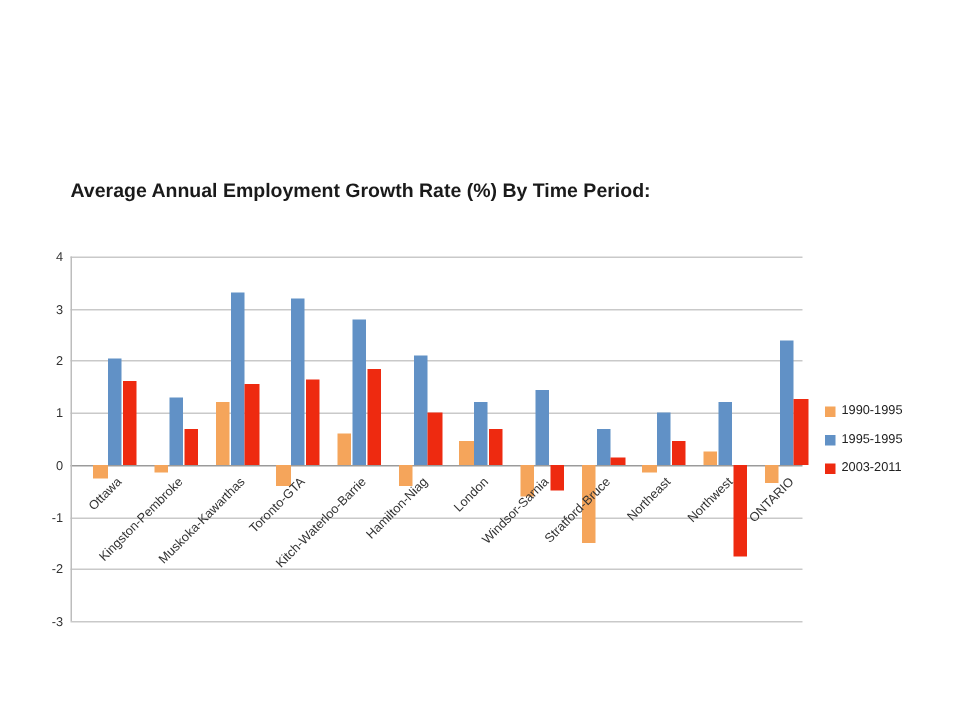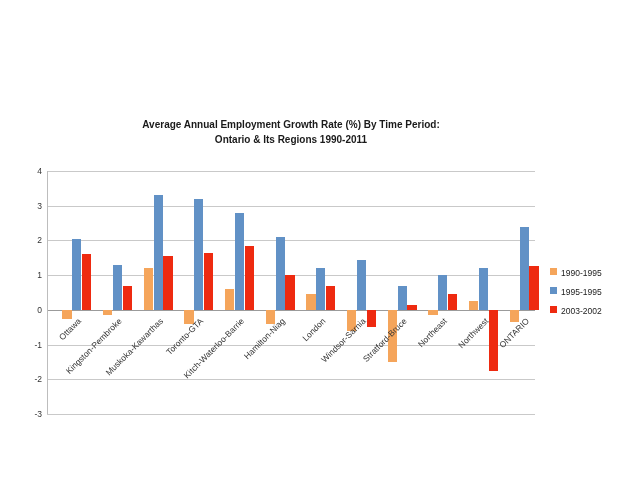--- a/index.html
+++ b/index.html
@@ -2,47 +2,46 @@
 <html><head>
 <meta charset="utf-8">
 <style>
   html,body{margin:0;padding:0;background:#fff;}
   .slide{
     position:relative;width:640px;height:480px;background:#ffffff;overflow:hidden;
     font-family:"Liberation Sans",sans-serif;
   }
   .chart-title{
     position:absolute;left:47px;top:118px;width:488px;
-    text-align:center;font-weight:bold;font-size:10px;line-height:1.45;color:#1a1a1a;
+    text-align:left;font-weight:bold;font-size:13px;line-height:1.45;color:#1a1a1a;
   }
   .plot-area{position:absolute;left:47px;top:171px;width:488px;height:243px;}
   .gridline{position:absolute;left:0;width:100%;height:1px;background:#c9c9c9;}
   .gridline.zero{background:#9b9b9b;}
   .axis-left{position:absolute;left:0;top:0;width:1px;height:100%;background:#bdbdbd;}
   .ytick{
     position:absolute;right:493px;width:30px;text-align:right;
     font-size:8.5px;color:#333;transform:translateY(-5px);
   }
   .bar{position:absolute;}
   .cat-label{
     position:absolute;font-size:8.5px;color:#333;white-space:nowrap;
     transform:rotate(-45deg);transform-origin:100% 0;
   }
   .legend{position:absolute;left:550px;top:268px;}
-  .legend-row{display:flex;align-items:flex-start;margin-bottom:9px;}
+  .legend-row{display:flex;align-items:flex-end;margin-bottom:9px;}
   .legend-swatch{width:7px;height:7px;margin-right:4px;flex:0 0 auto;}
   .legend-label{font-size:8.5px;color:#222;white-space:nowrap;}
 </style>
 </head>
 <body>
 
 <div class="slide">
   <div class="chart-title">
     <div>Average Annual Employment Growth Rate (%) By Time Period:</div>
-    <div>Ontario &amp; Its Regions 1990-2011</div>
   </div>
 
   <div class="plot-area" id="plot">
       <div class="gridline" style="top: 0px;"></div>
       <div class="ytick" style="top: 0px;">4</div>
       <div class="gridline" style="top: 34.7143px;"></div>
       <div class="ytick" style="top: 34.7143px;">3</div>
       <div class="gridline" style="top: 69.4286px;"></div>
       <div class="ytick" style="top: 69.4286px;">2</div>
       <div class="gridline" style="top: 104.143px;"></div>
@@ -110,16 +109,16 @@
       <div class="legend-row">
         <div class="legend-swatch" style="background: rgb(245, 165, 91);"></div>
         <div class="legend-label">1990-1995</div>
       </div>
       <div class="legend-row">
         <div class="legend-swatch" style="background: rgb(97, 145, 198);"></div>
         <div class="legend-label">1995-1995</div>
       </div>
       <div class="legend-row">
         <div class="legend-swatch" style="background: rgb(238, 42, 16);"></div>
-        <div class="legend-label">2003-2002</div>
+        <div class="legend-label">2003-2011</div>
       </div>
     </div>
 </div>
 
 </body></html>

